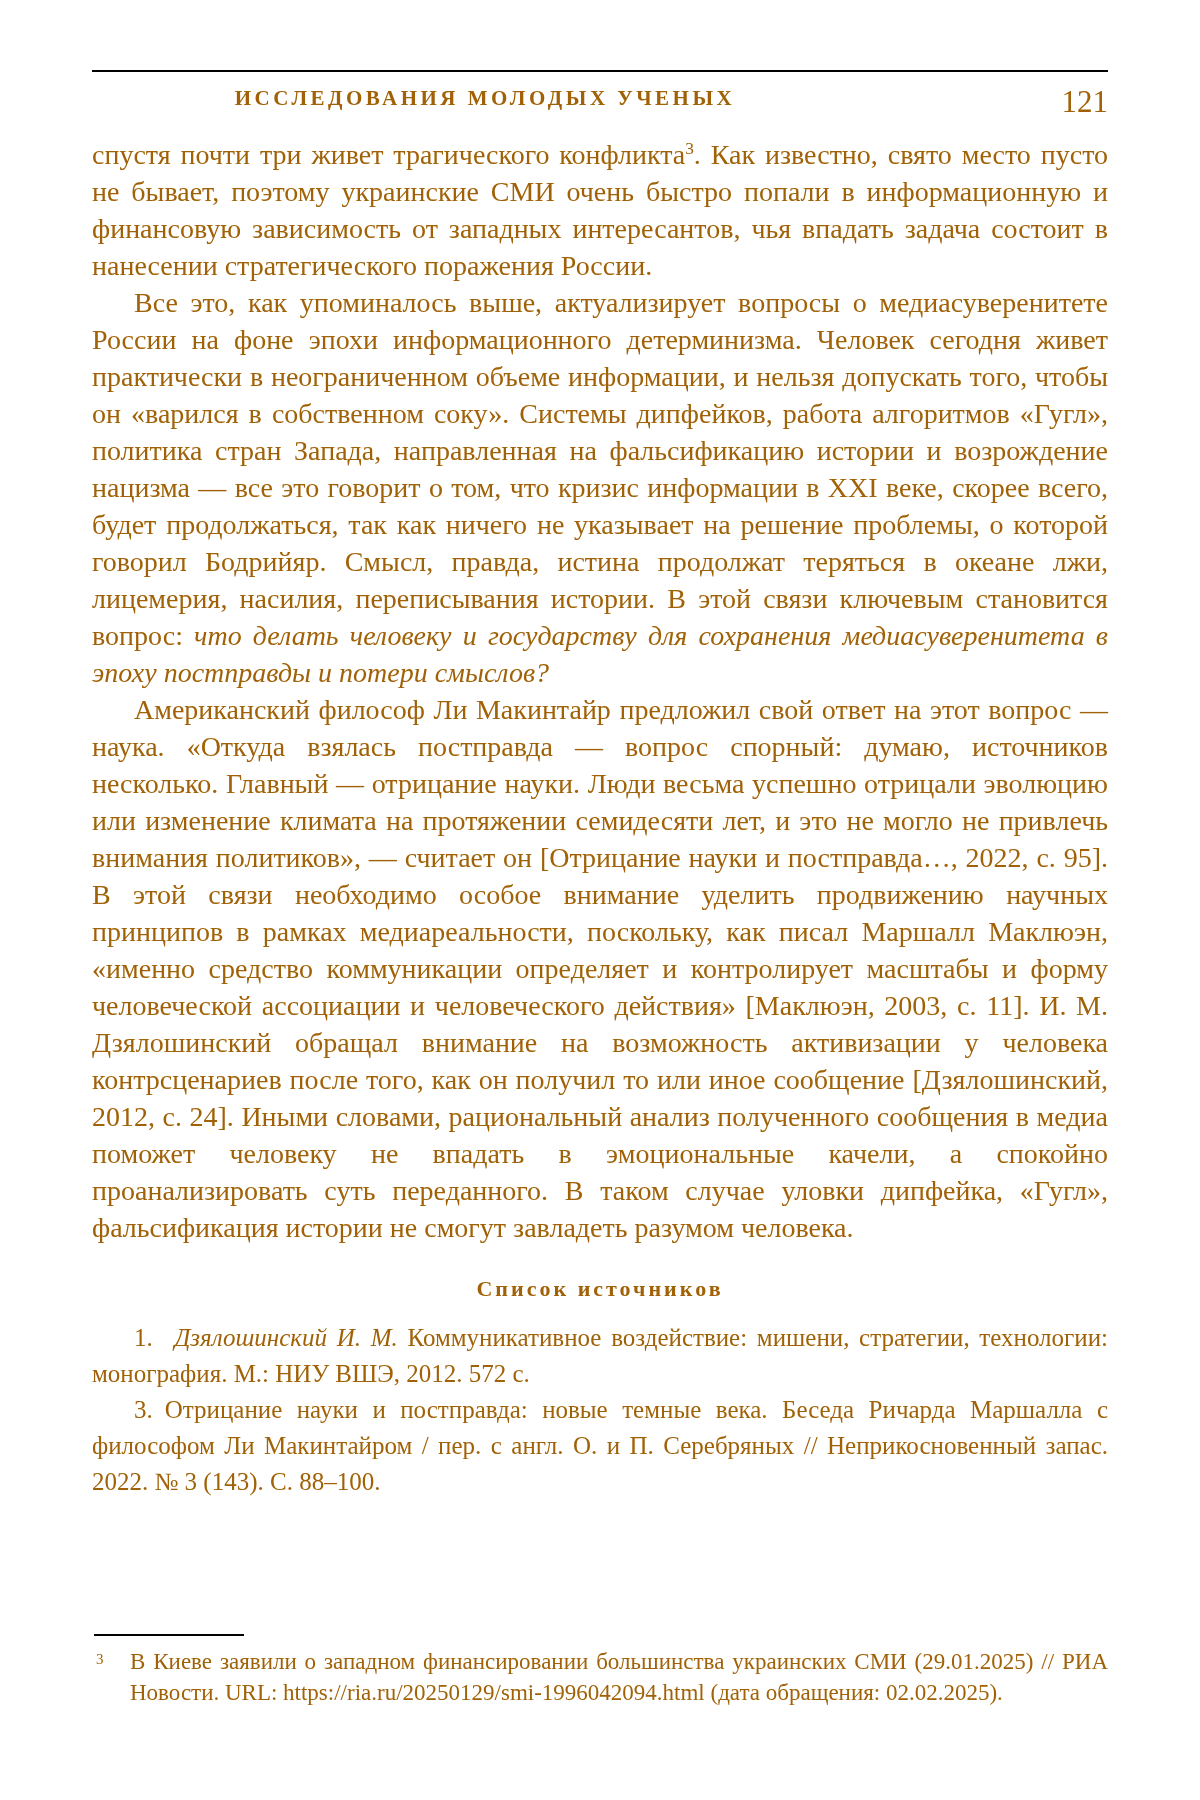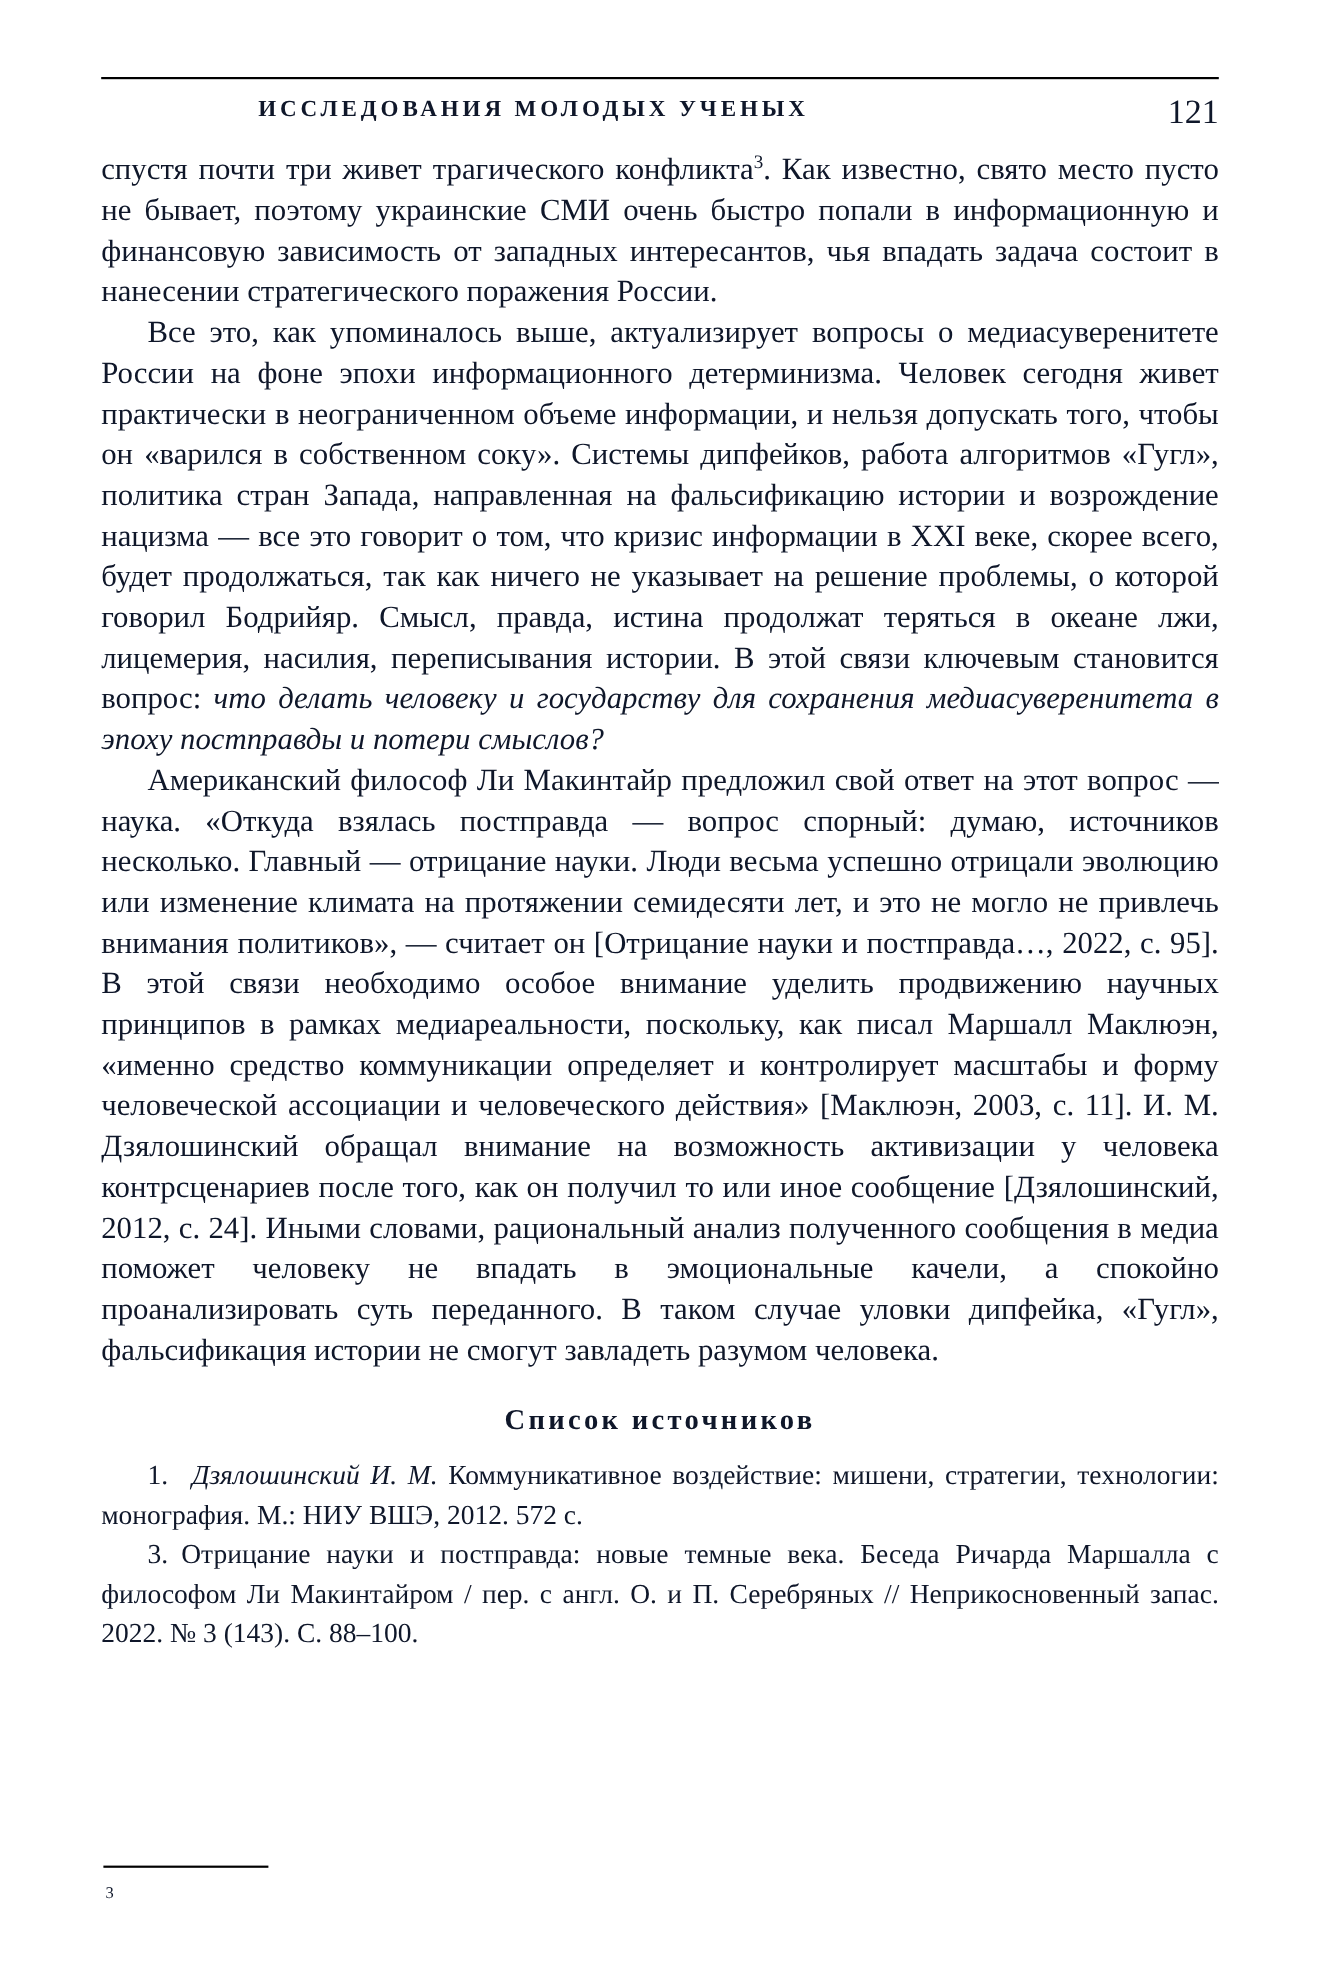--- a/index.html
+++ b/index.html
@@ -6,21 +6,21 @@
     margin: 0;
     padding: 0;
     background: #e8e8e8;
   }
   .page {
     position: relative;
     width: 1200px;
     height: 1800px;
     margin: 0 auto;
     background: #ffffff;
-    color: #0f172a;
+    color: #a16207;
     font-family: "Liberation Serif", "DejaVu Serif", serif;
     box-sizing: border-box;
     padding: 70px 92px 92px 92px;
     display: flex;
     flex-direction: column;
     overflow: hidden;
   }
   .top-rule {
     border-top: 2.5px solid #000;
     width: 100%;
@@ -58,21 +58,21 @@
   .body-text p.indent { text-indent: 42px; }
   .body-text p.no-indent { text-indent: 0; }
   sup.fn-ref {
     font-size: 0.62em;
     vertical-align: super;
     line-height: 0;
   }
   .it { font-style: italic; }
   .sources-heading {
     text-align: center;
-    font-size: 26px;
+    font-size: 22px;
     font-weight: bold;
     letter-spacing: 3px;
     margin: 30px 0 18px 0;
   }
   .references p.ref {
     margin: 0;
     font-size: 25px;
     line-height: 36px;
     text-align: justify;
     text-indent: 42px;
@@ -140,16 +140,17 @@
     <p class="ref">
       <span class="ref-num">3.</span><span>Отрицание науки и постправда: новые темные века. Беседа Ричарда Маршалла с философом Ли Макинтайром / пер. с англ. О. и П. Серебряных // Неприкосновенный запас. 2022. № 3 (143). С. 88–100.</span>
     </p>
 
   </div>
 
   <div class="footnote-area">
     <div class="footnote-rule"></div>
     <div class="footnote">
       <sup class="fn-marker">3</sup>
+      <span>В Киеве заявили о западном финансировании большинства украинских СМИ (29.01.2025) // РИА Новости. URL: https://ria.ru/20250129/smi-1996042094.html (дата обращения: 02.02.2025).</span>
     </div>
   </div>
 
 </div>
 
 </body></html>

